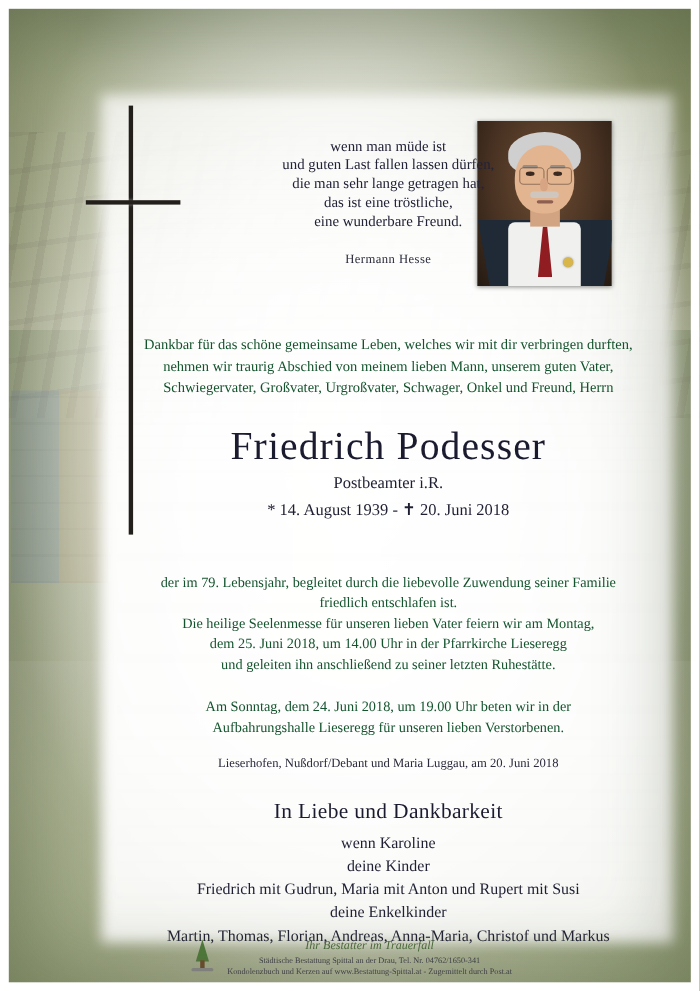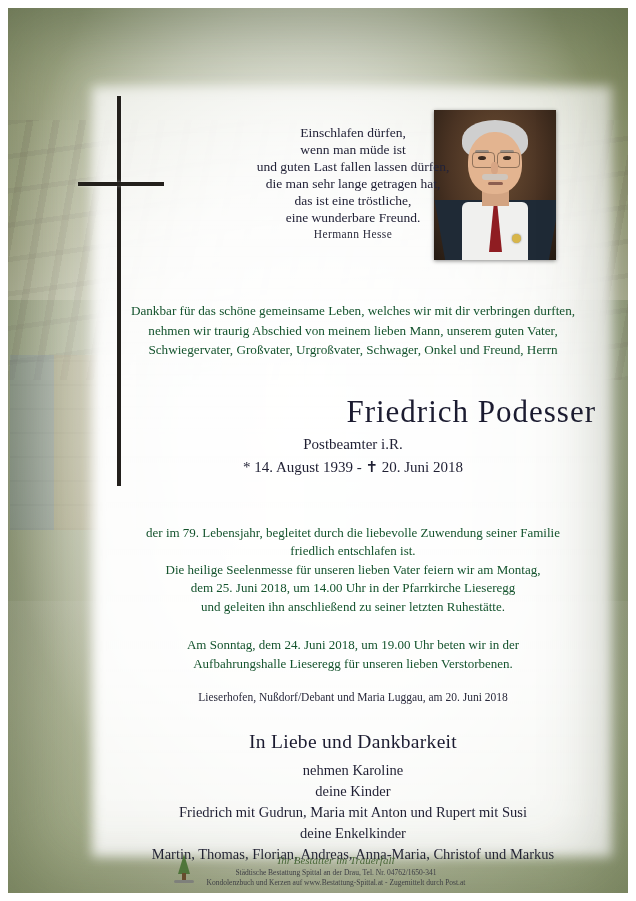--- a/index.html
+++ b/index.html
@@ -159,39 +159,38 @@
   }
 
   .poem {
     font-size: 13.5px;
     line-height: 17px;
     color: #232338;
     margin-bottom: 6px;
   }
   .poem .line { white-space: nowrap; }
   .poem-author {
-    margin-top: 0;
+    margin-top: 19px;
     font-size: 11.5px;
     color: #2b2b3c;
     letter-spacing: 0.4px;
   }
 
   .intro {
     margin-top: 58px;
     font-size: 13.2px;
     line-height: 19.5px;
     color: #14532d;
   }
 
   .name {
-    margin-top: 34px;
-    font-size: 31px;
+    margin-top: 22px;
+    font-size: 36px;
     letter-spacing: 1px;
     color: #1b1b30;
-    text-align: right;
   }
   .occupation {
     margin-top: 6px;
     font-size: 15px;
     color: #1f1f33;
   }
   .dates {
     margin-top: 5px;
     font-size: 15px;
     color: #1f1f33;
@@ -309,21 +308,20 @@
     <div class="p-eye-l"></div>
     <div class="p-eye-r"></div>
     <div class="p-nose"></div>
     <div class="p-mous"></div>
     <div class="p-mouth"></div>
   </div>
 
   <div class="content">
 
     <div class="poem">
-      <div class="line">Einschlafen dürfen,</div>
       <div class="line">wenn man müde ist</div>
       <div class="line">und guten Last fallen lassen dürfen,</div>
       <div class="line">die man sehr lange getragen hat,</div>
       <div class="line">das ist eine tröstliche,</div>
       <div class="line">eine wunderbare Freund.</div>
       <div class="poem-author">Hermann Hesse</div>
     </div>
 
     <div class="intro">
       <div>Dankbar für das schöne gemeinsame Leben, welches wir mit dir verbringen durften,</div>
@@ -348,21 +346,21 @@
 
     <div class="para p-rosary">
       <div>Am Sonntag, dem 24. Juni 2018, um 19.00 Uhr beten wir in der</div>
       <div>Aufbahrungshalle Lieseregg für unseren lieben Verstorbenen.</div>
     </div>
 
     <div class="places">Lieserhofen, Nußdorf/Debant und Maria Luggau, am 20. Juni 2018</div>
 
     <div class="inlove">In Liebe und Dankbarkeit</div>
     <div class="family">
-      <div>nehmen Karoline</div>
+      <div>wenn Karoline</div>
       <div>deine Kinder</div>
       <div>Friedrich mit Gudrun, Maria mit Anton und Rupert mit Susi</div>
       <div>deine Enkelkinder</div>
       <div>Martin, Thomas, Florian, Andreas, Anna-Maria, Christof und Markus</div>
     </div>
 
   </div>
 
   <div class="footer">
     <span class="footer-logo">

